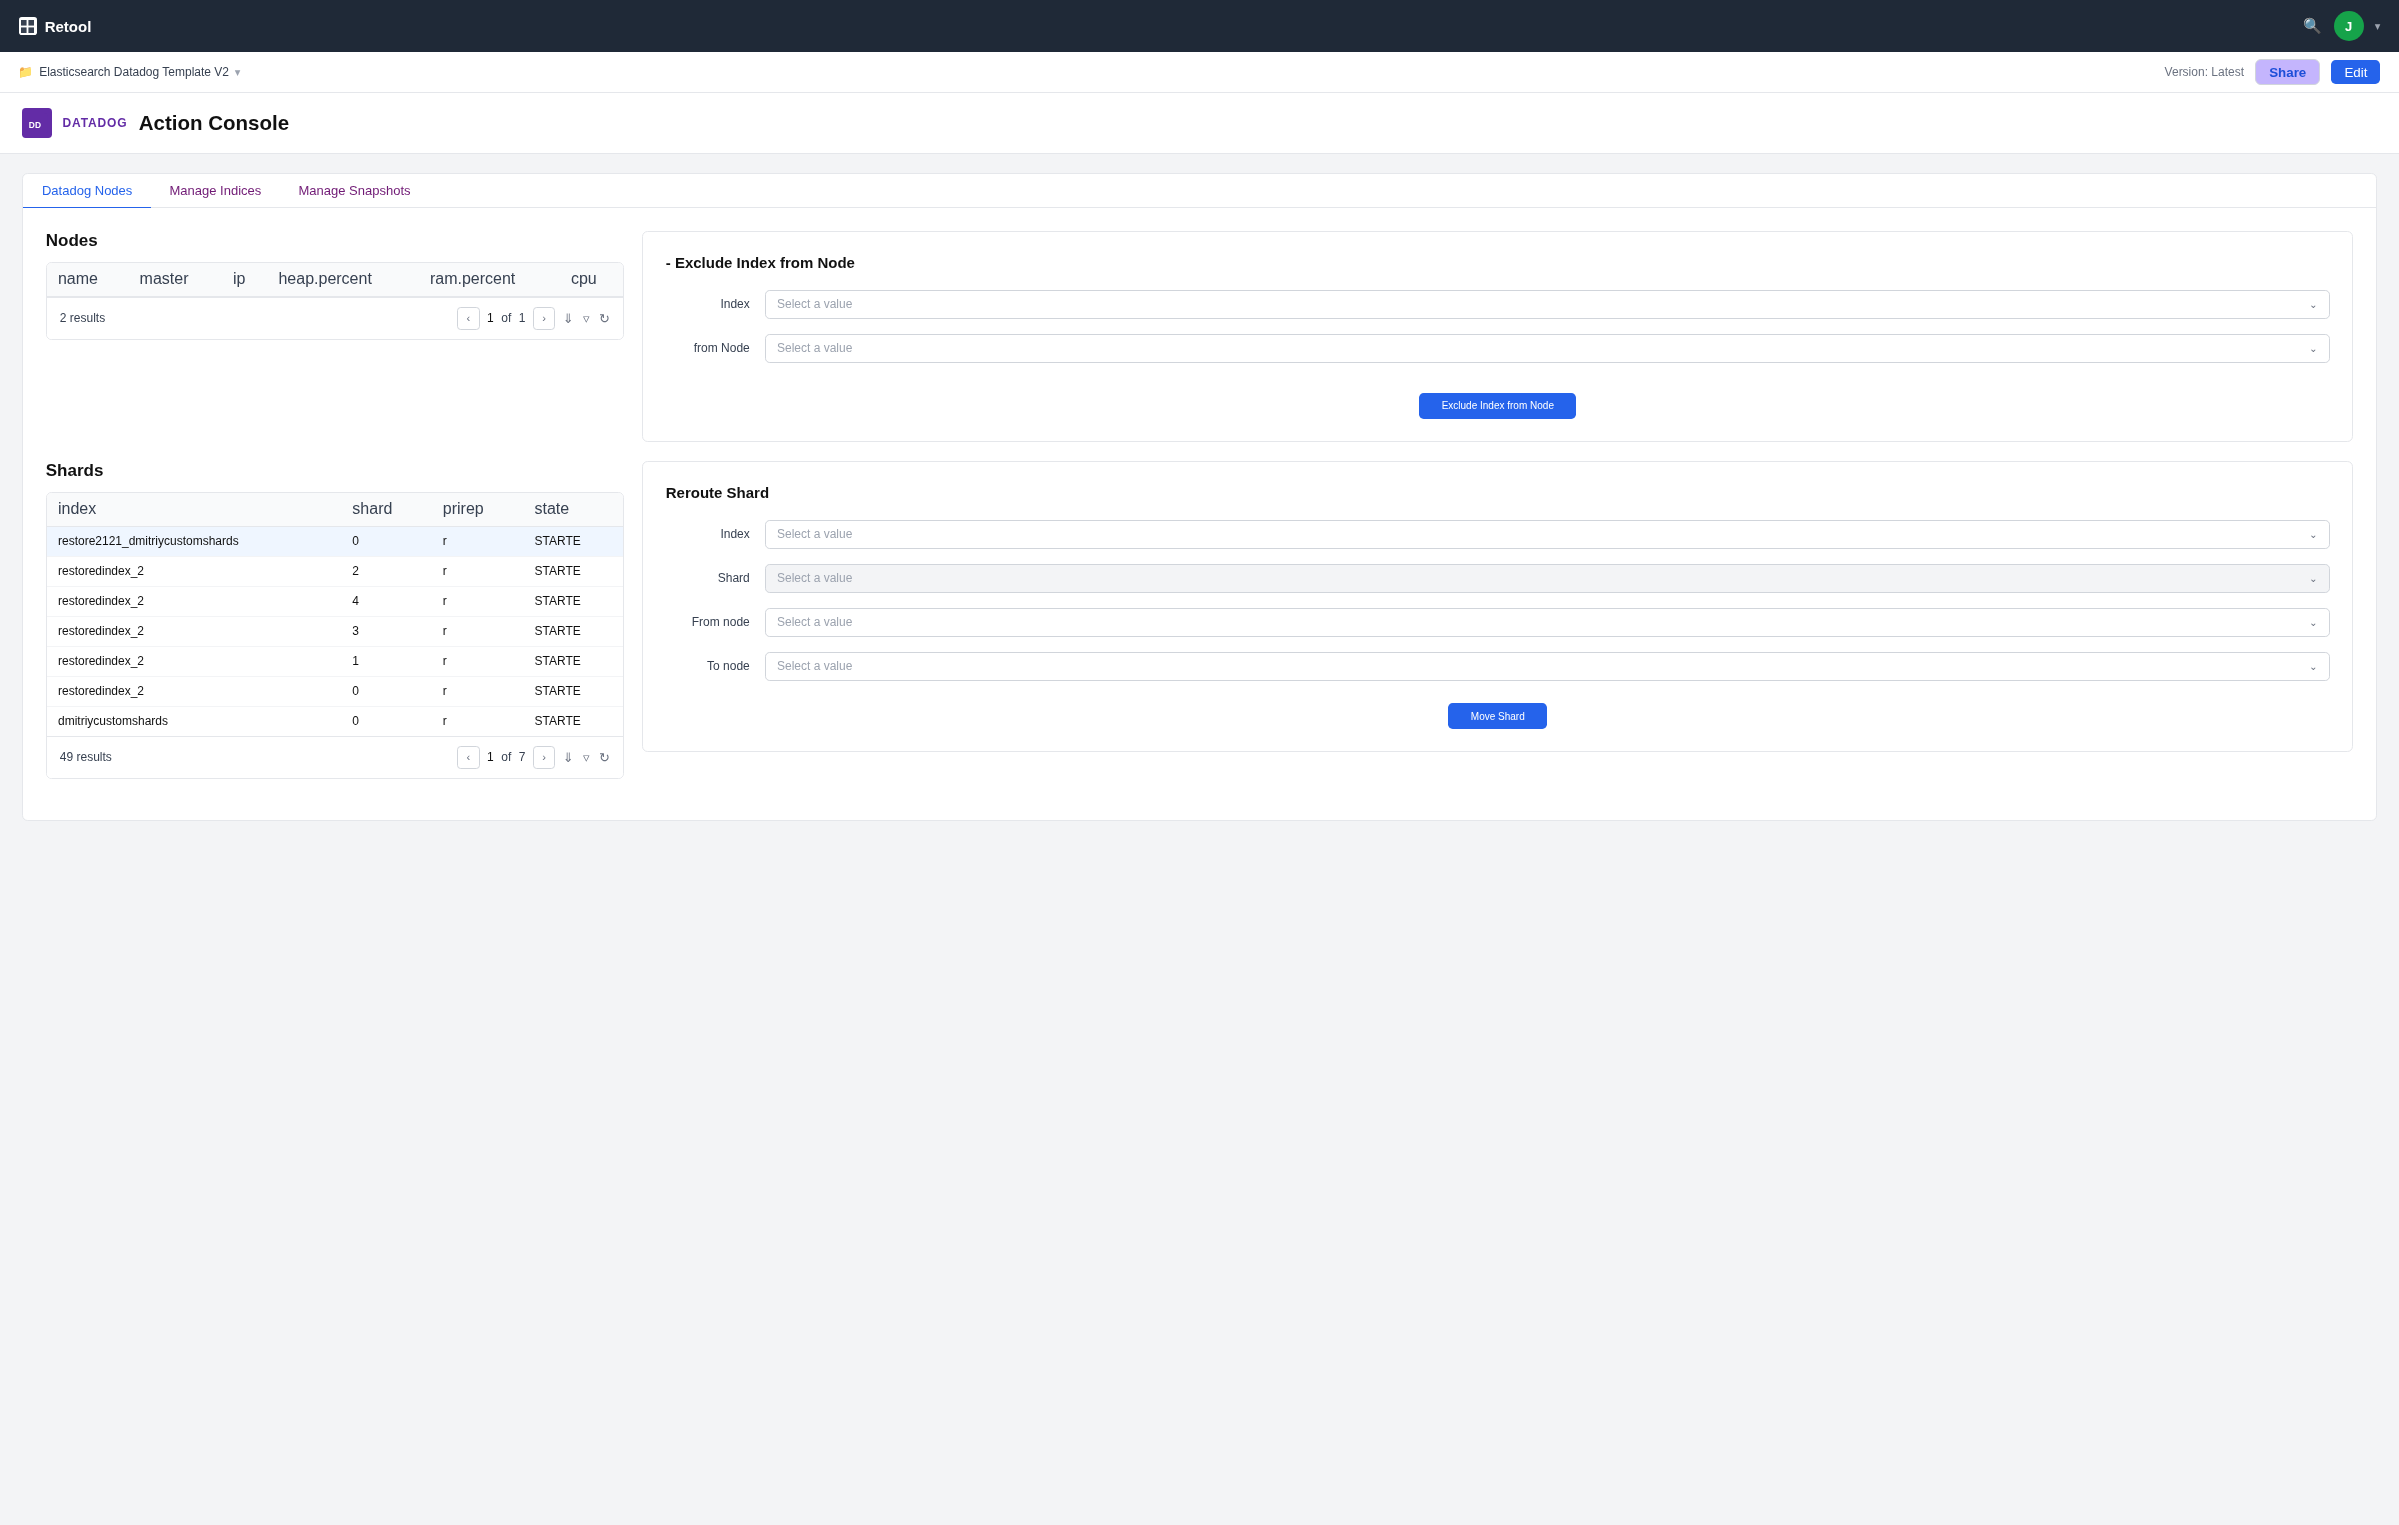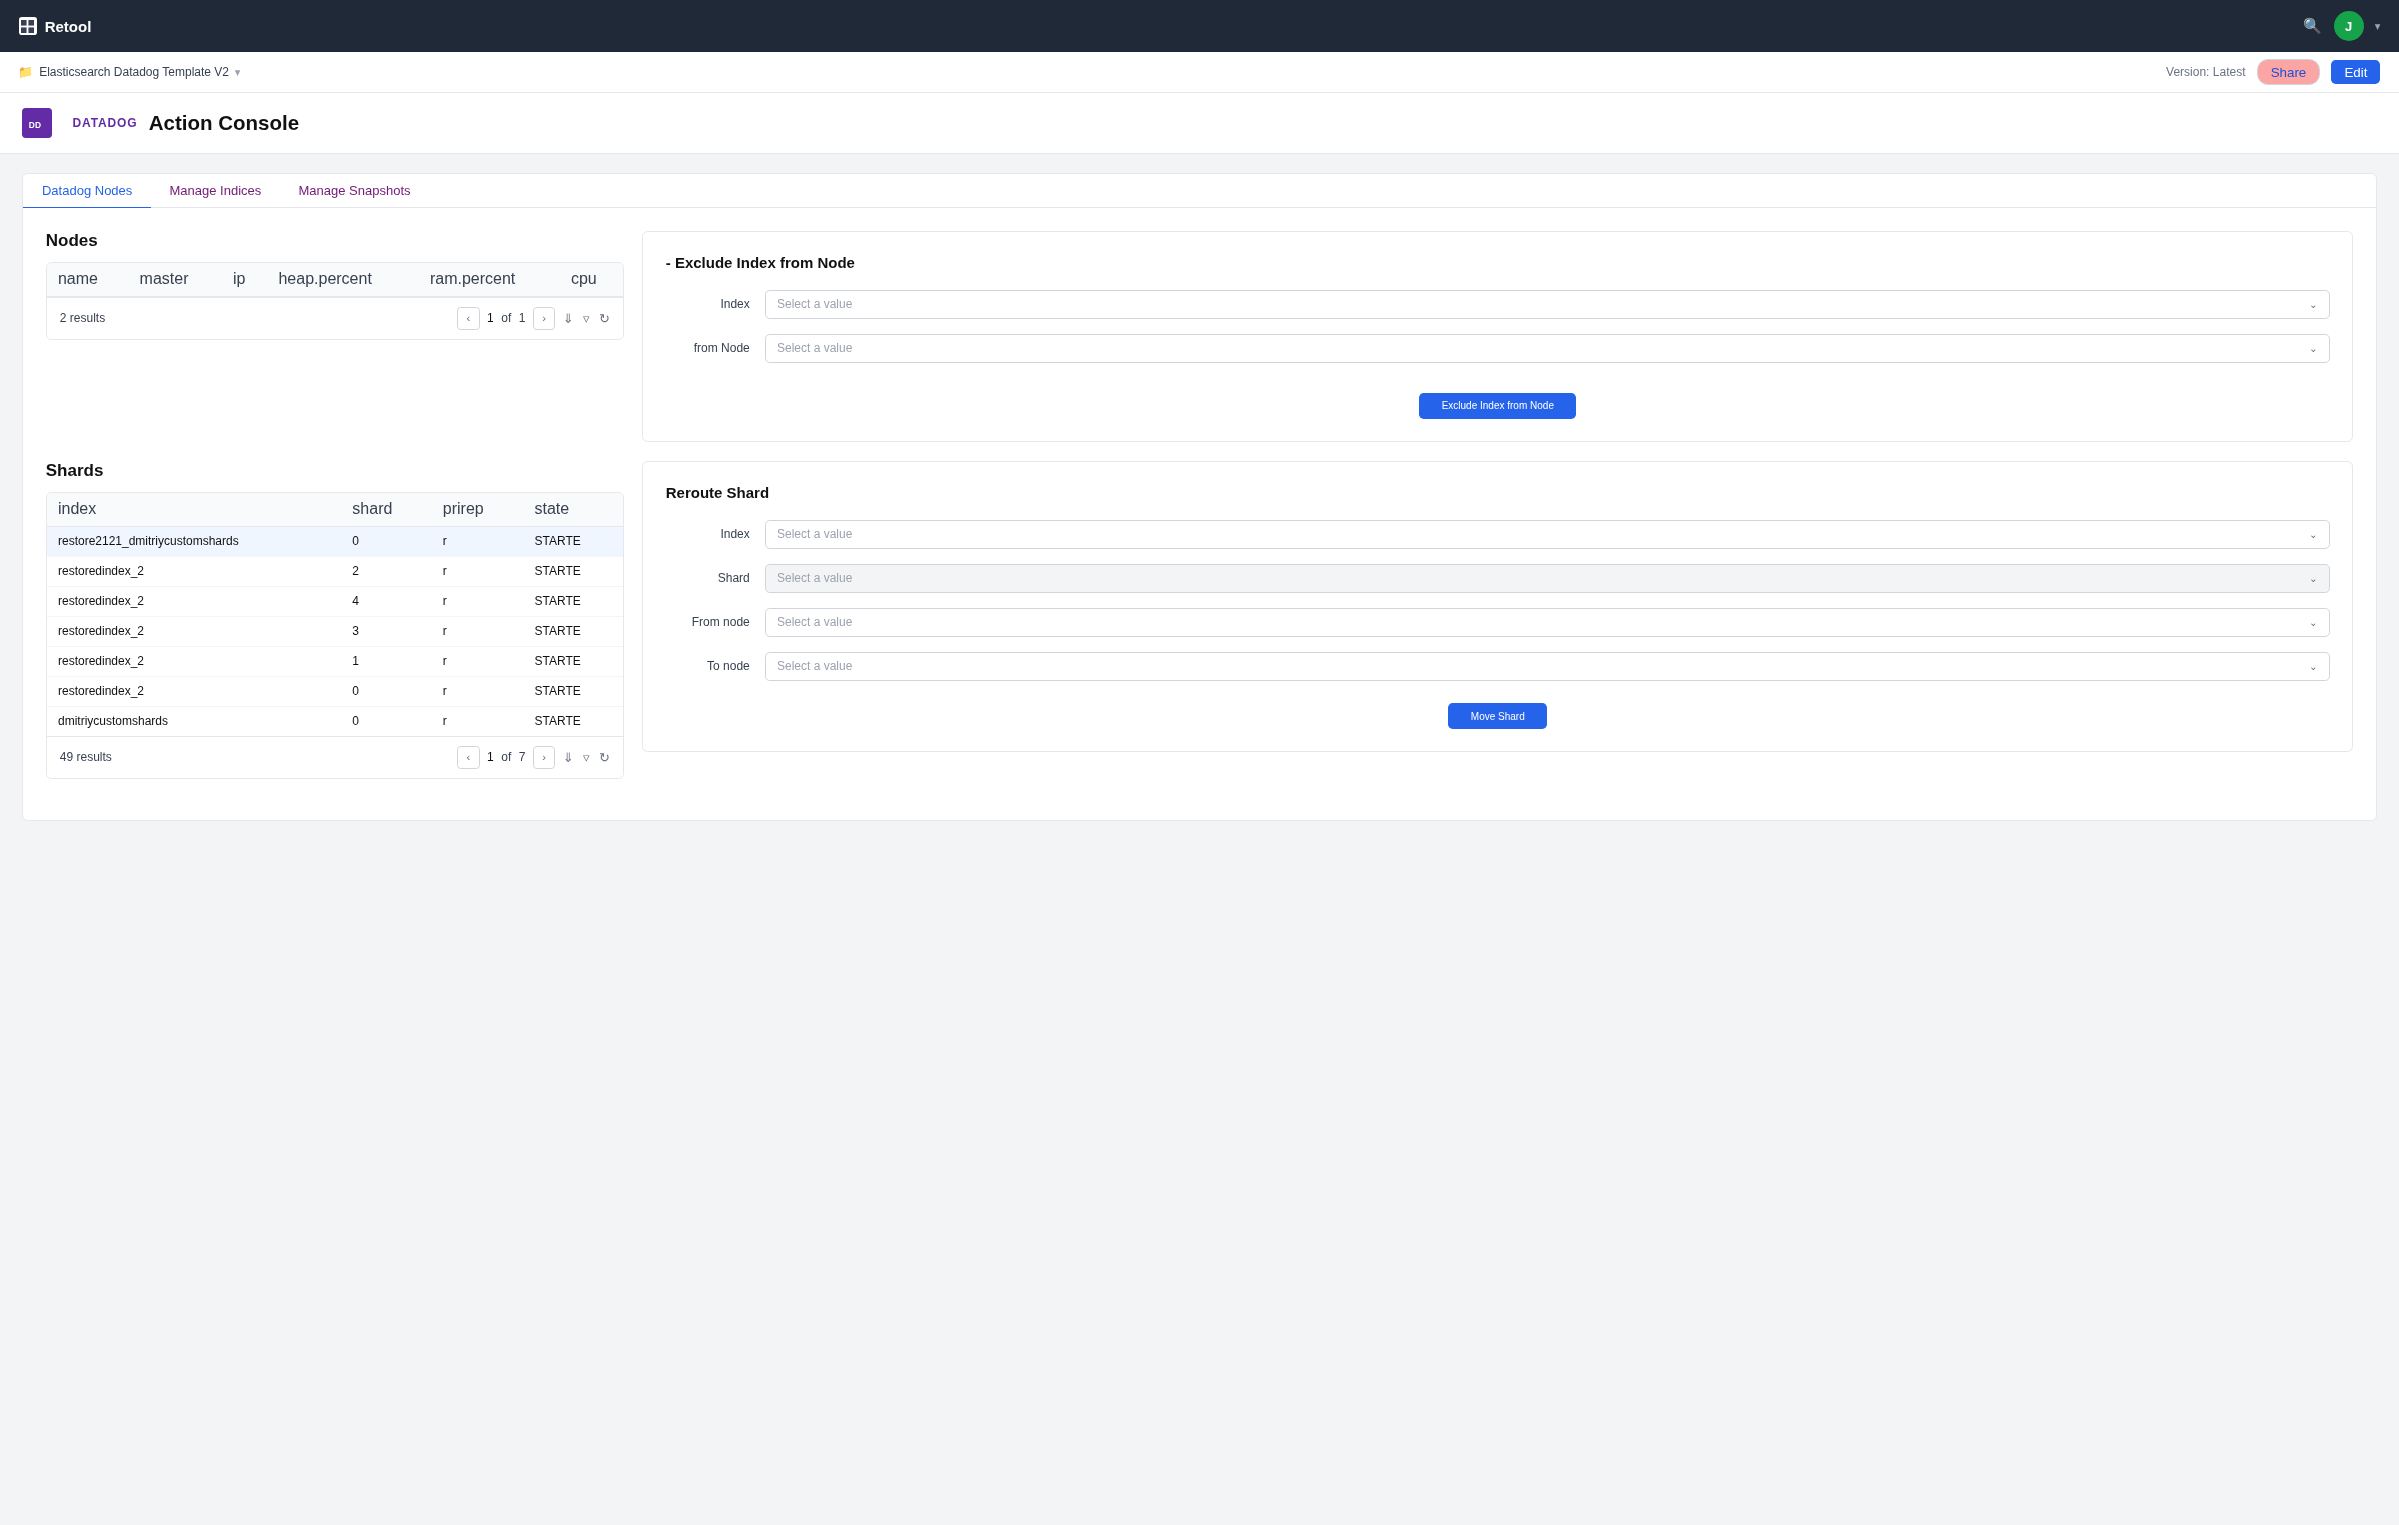--- a/index.html
+++ b/index.html
@@ -18,29 +18,29 @@
 
     
     .sub-nav {
       display: flex; align-items: center; justify-content: space-between;
       background: #fff; border-bottom: 0.9px solid #e5e7eb; padding: 0 18.6px; height: 41px;
     }
     .sub-nav-left { display: flex; align-items: center; gap: 5.6px; font-size: 12px; color: #374151; }
     .folder-icon { color: #f59e0b; }
     .sub-nav-right { display: flex; align-items: center; gap: 11.2px; font-size: 12px; }
     .version-text { color: #6b7280; }
-    .share-btn { background: #fca5a5; border: 0.9px solid #d1d5db; padding: 4.7px 13px; border-radius: 11px; cursor: pointer; color: #1d4ed8; font-weight: 400; }
+    .share-btn { background: #c4b5fd; border: 0.9px solid #d1d5db; padding: 4.7px 13px; border-radius: 6px; cursor: pointer; color: #1d4ed8; font-weight: 700; }
     .edit-btn { background: #2563eb; border: none; padding: 4.7px 13px; border-radius: 4.7px; cursor: pointer; color: #fff; font-weight: 500; }
 
     
     .page-header {
       background: #fff; padding: 15px 22.4px; border-bottom: 0.9px solid #e5e7eb;
       display: flex; align-items: center; gap: 11.2px;
     }
-    .datadog-logo { display: flex; align-items: center; gap: 20px; }
+    .datadog-logo { display: flex; align-items: center; gap: 10px; }
     .datadog-logo-img { width: 30px; height: 30px; background: #632ca6; border-radius: 3.7px; display: flex; align-items: center; justify-content: center; color: #fff; font-size: 9.3px; font-weight: 700; }
     .datadog-text { color: #632ca6; font-weight: 700; font-size: 12px; letter-spacing: 0.9px; }
     .page-title { font-size: 20.5px; font-weight: 600; color: #111; }
 
     
     .main-content { padding: 18.6px 22.4px; }
 
     
     .tabs { display: flex; gap: 0; border-bottom: 0.9px solid #e5e7eb; margin-bottom: 0; }
     .tab { padding: 9.3px 18.6px; cursor: pointer; font-size: 13px; color: #701a75; border-bottom: 1.9px solid transparent; margin-bottom: -0.9px; }

